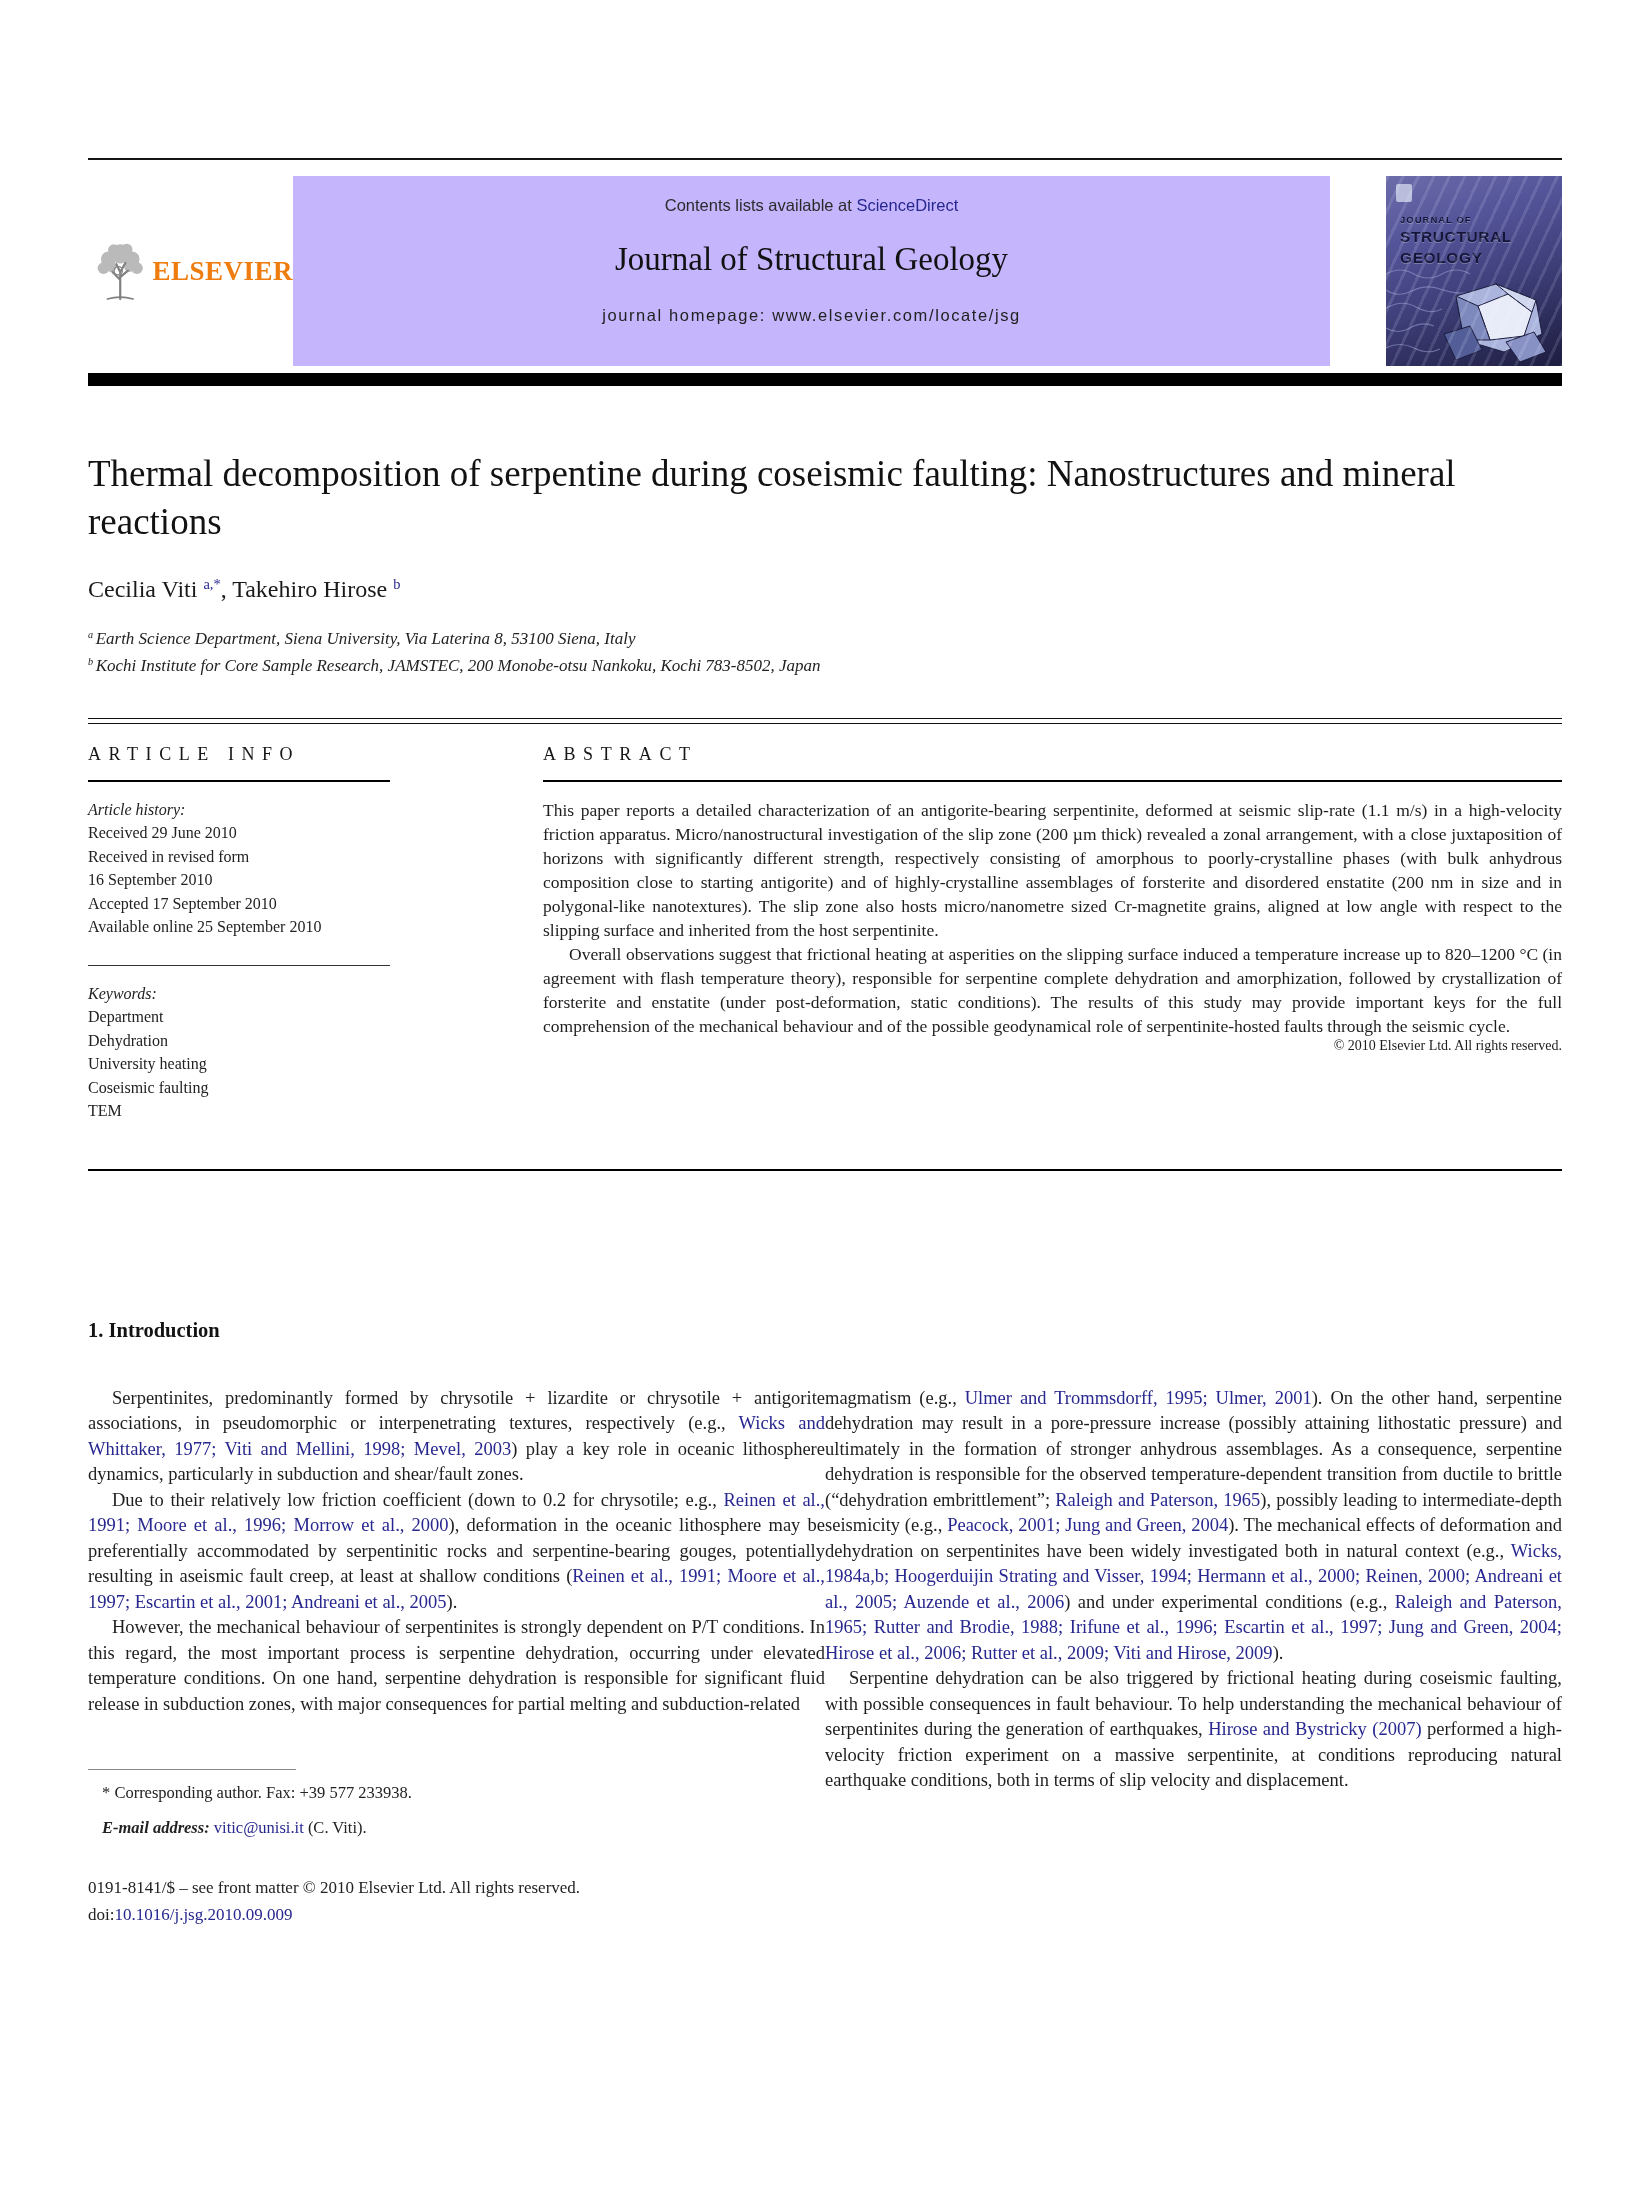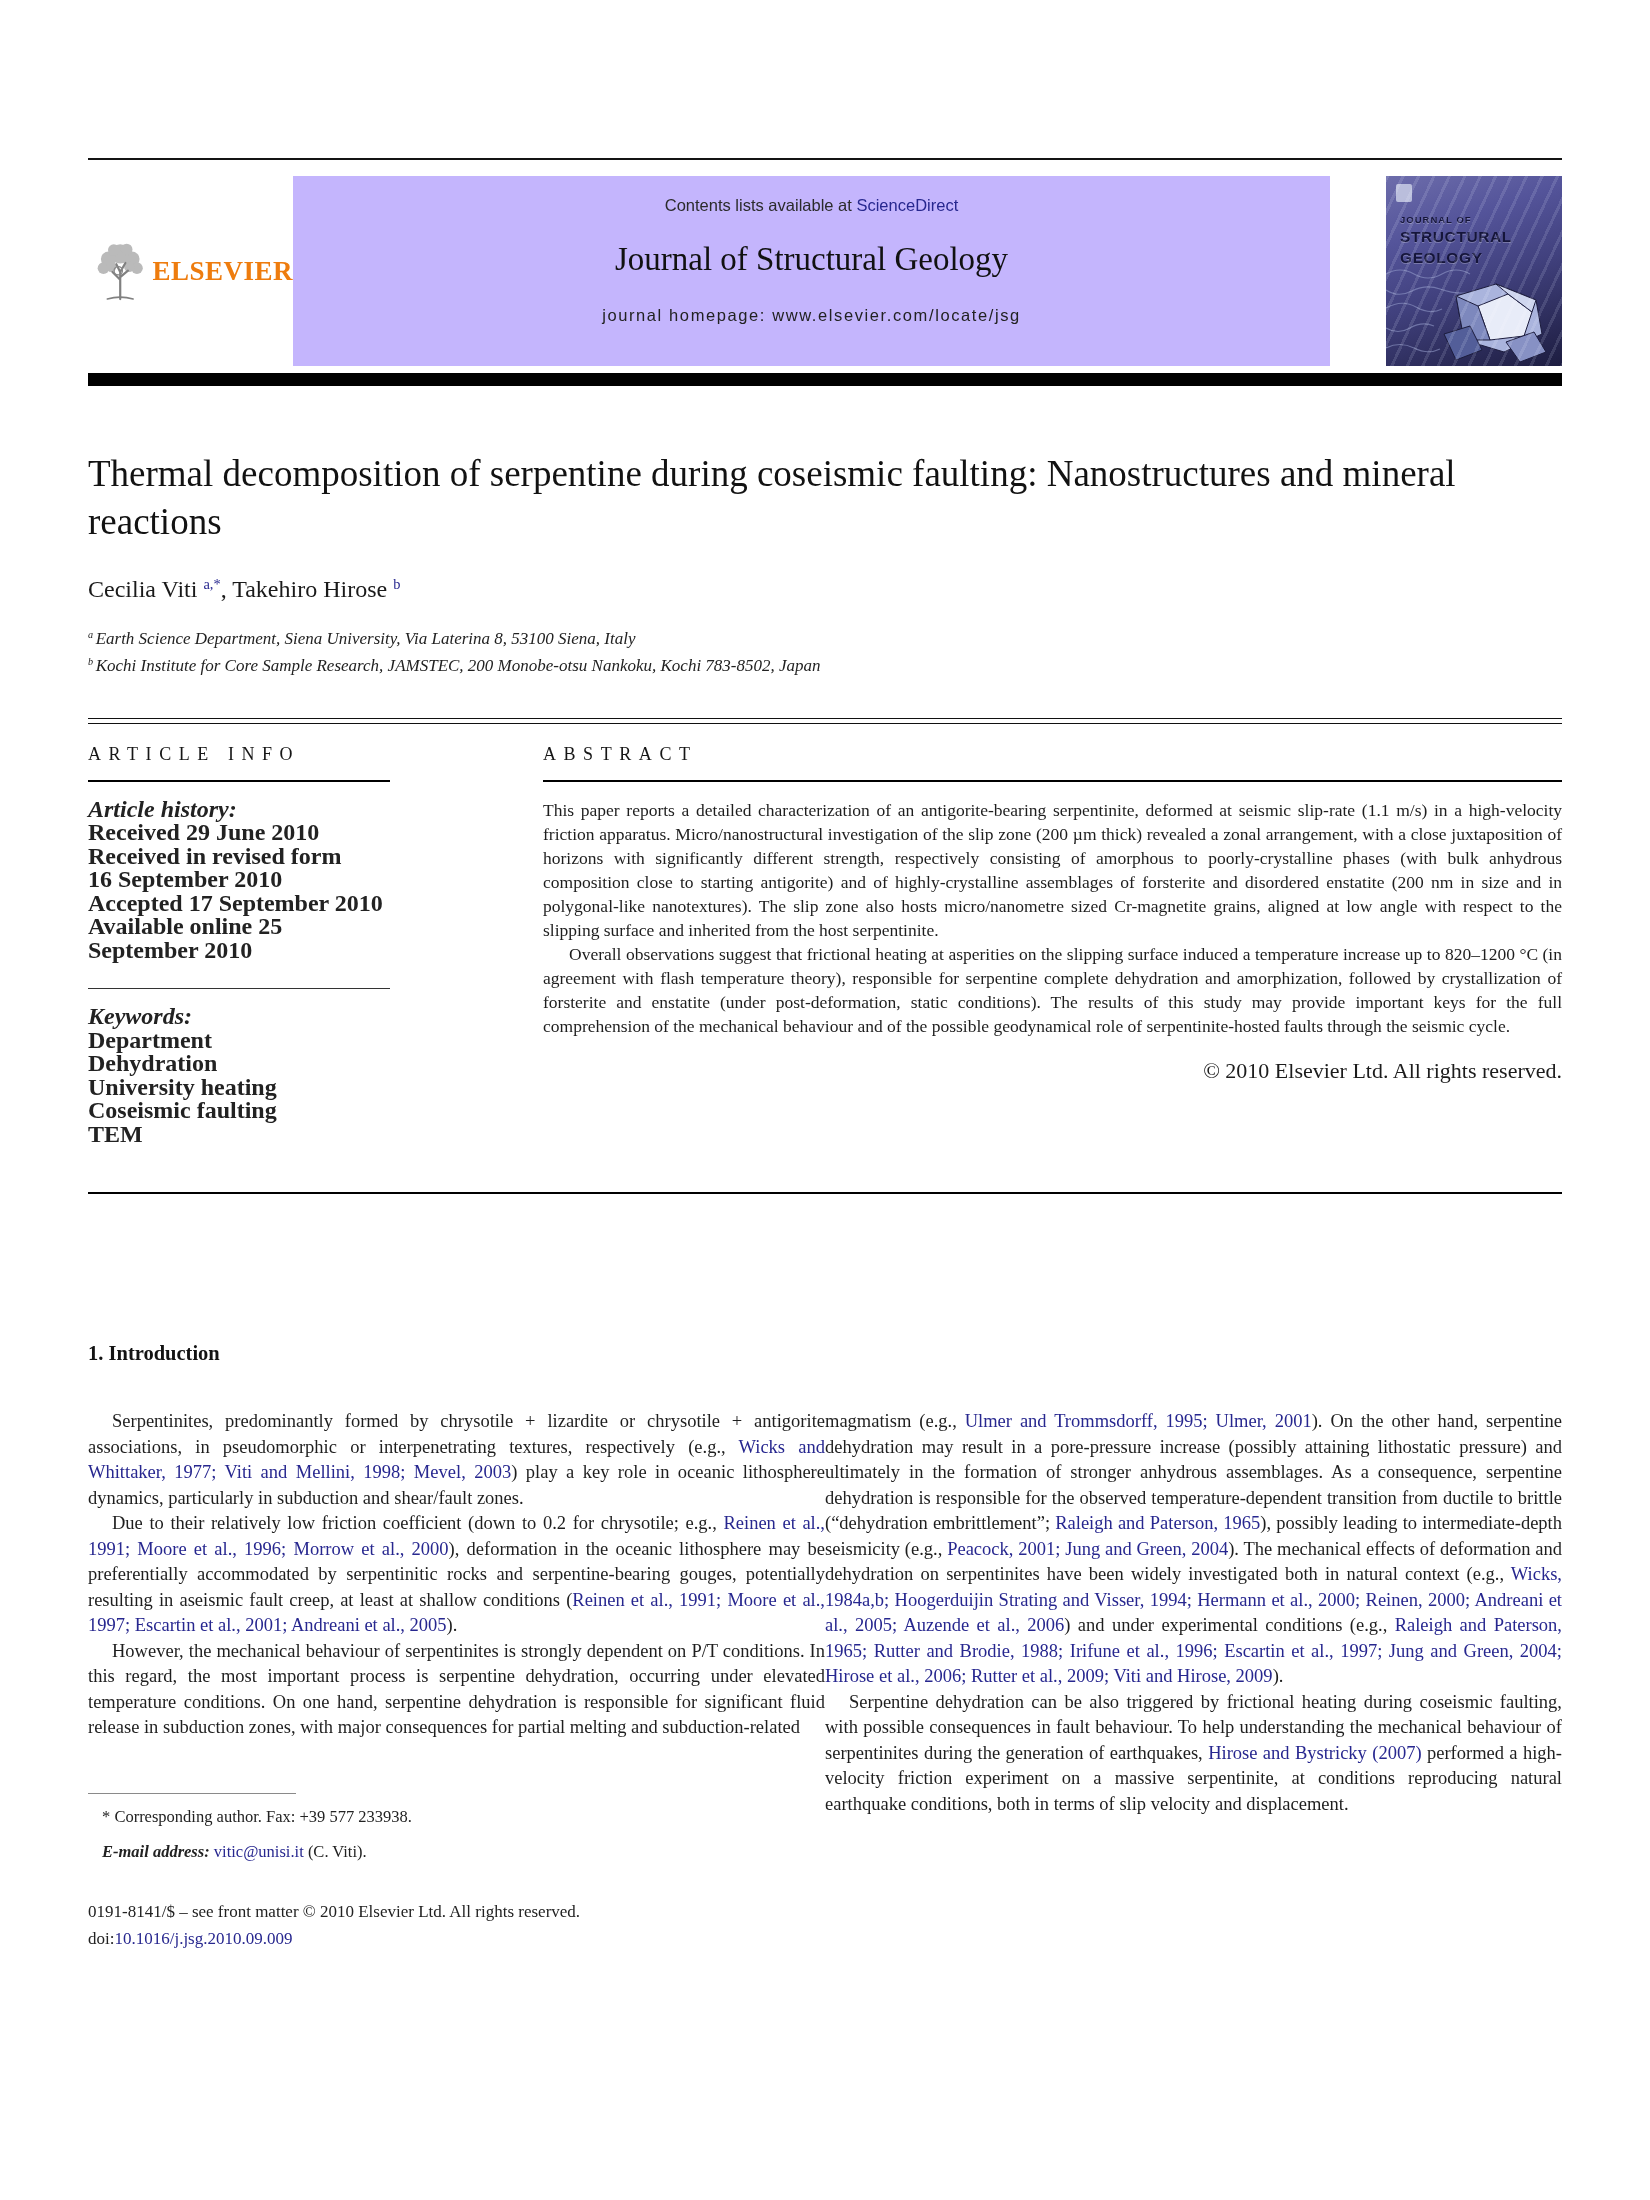--- a/index.html
+++ b/index.html
@@ -37,27 +37,27 @@
   .bar{ margin-top:7px;height:13px;background:#000; }
 
   .title{ margin-top:64px;font-size:37px;line-height:48px;color:#121212; }
   .authors{ margin-top:30px;font-size:24px;color:#1a1a1a; }
   .affils{ margin-top:24px;font-size:17px;line-height:24.5px;font-style:italic;color:#222; }
   .rule2{ margin-top:38px;height:3.5px;border-top:1.3px solid #111;border-bottom:1.3px solid #111; }
 
   .info-grid{ margin-top:20px;display:grid;grid-template-columns:302px 1fr;column-gap:153px; }
   .sec-heading{ font-size:18px;letter-spacing:.42em;color:#161616; }
   .heading-rule{ margin-top:15px;border-top:2.2px solid #000; }
-  .info-block{ margin-top:16px;font-size:24px;line-height:23.5px;color:#222;font-weight:bold; }
+  .info-block{ margin-top:16px;font-size:16px;line-height:23.5px;color:#222; }
   .mid-rule{ margin-top:26px;border-top:1.3px solid #333; }
   .lab-it{ font-style:italic; }
   .abstract-text{ margin-top:16px;font-size:17.5px;line-height:24px;text-align:justify;color:#1e1e1e; }
   .abstract-text p{ margin:0; }
   .abstract-text p.ind{ text-indent:26px; }
-  .copyright{ text-align:right;margin-top:20px;font-size:22px; }
+  .copyright{ text-align:right;margin-top:0;font-size:14px; }
   .rule3{ margin-top:46px;border-top:2.5px solid #000; }
 
   .intro-heading{ margin-top:148px;font-size:20.5px;font-weight:bold;color:#131313; }
   .body-grid{ margin-top:44px;display:grid;grid-template-columns:1fr 1fr;
               font-size:18.5px;line-height:25.5px;text-align:justify;color:#1e1e1e; }
   .body-grid p{ margin:0;text-indent:24px; }
   .body-grid p.noindent{ text-indent:0; }
 
   .lnk{ color:#27278f; }
   .it{ font-style:italic;font-weight:bold; }

